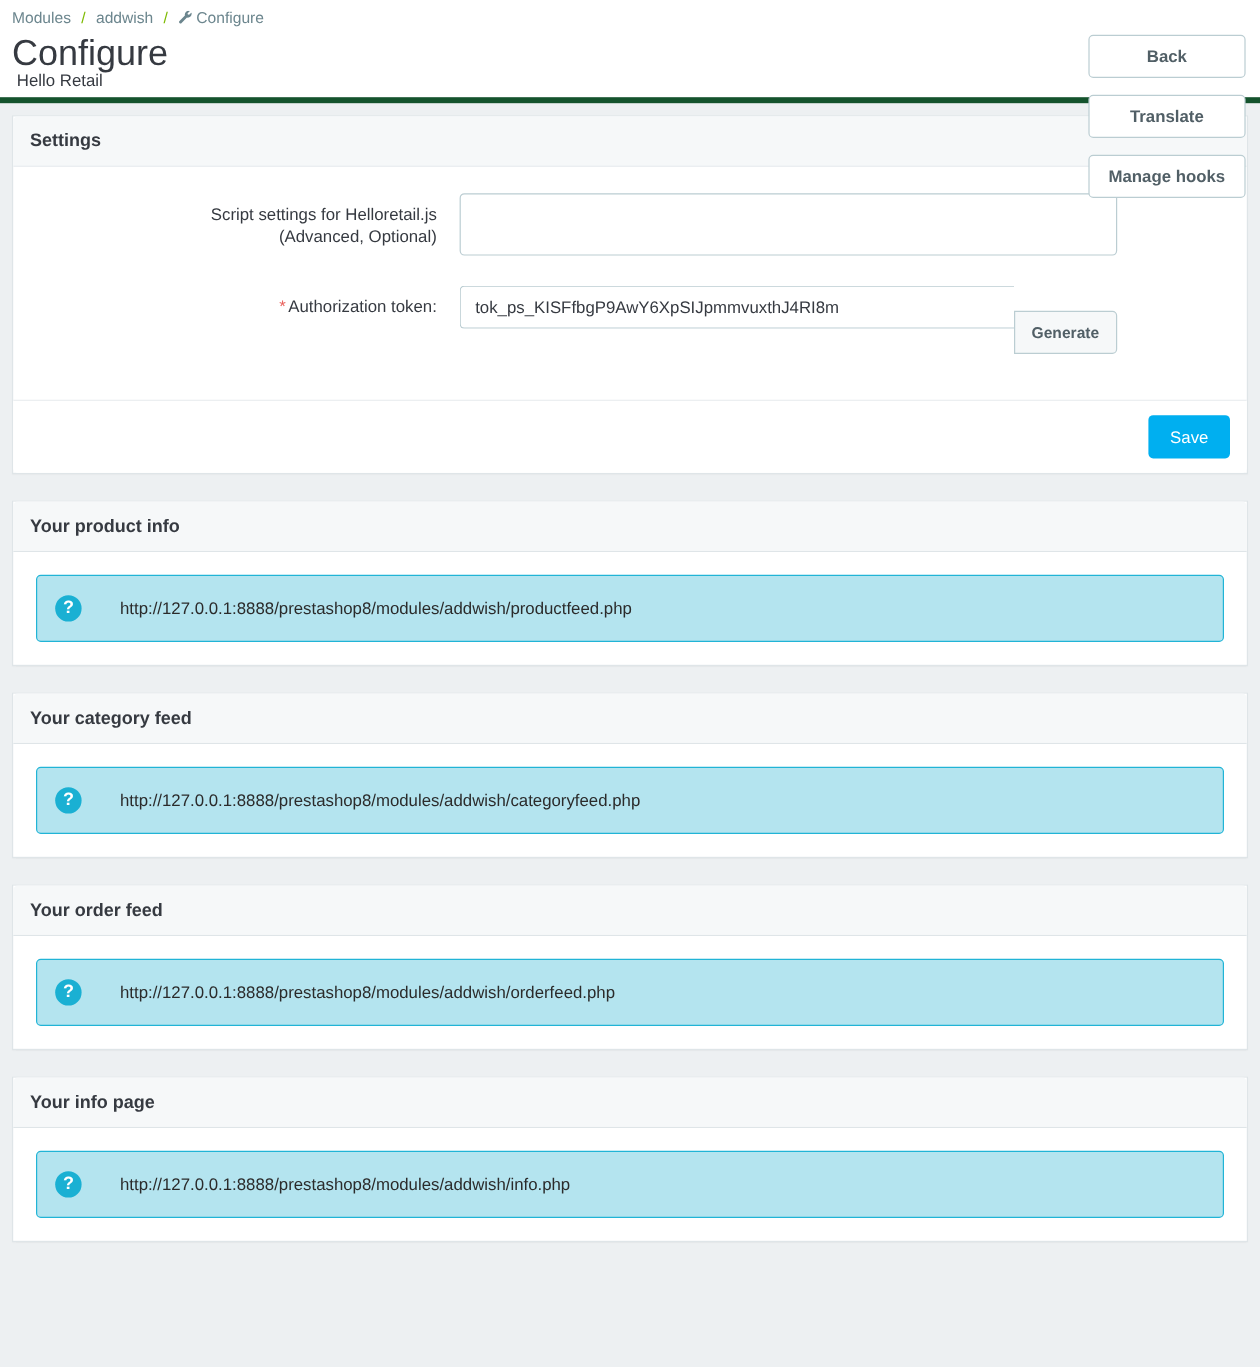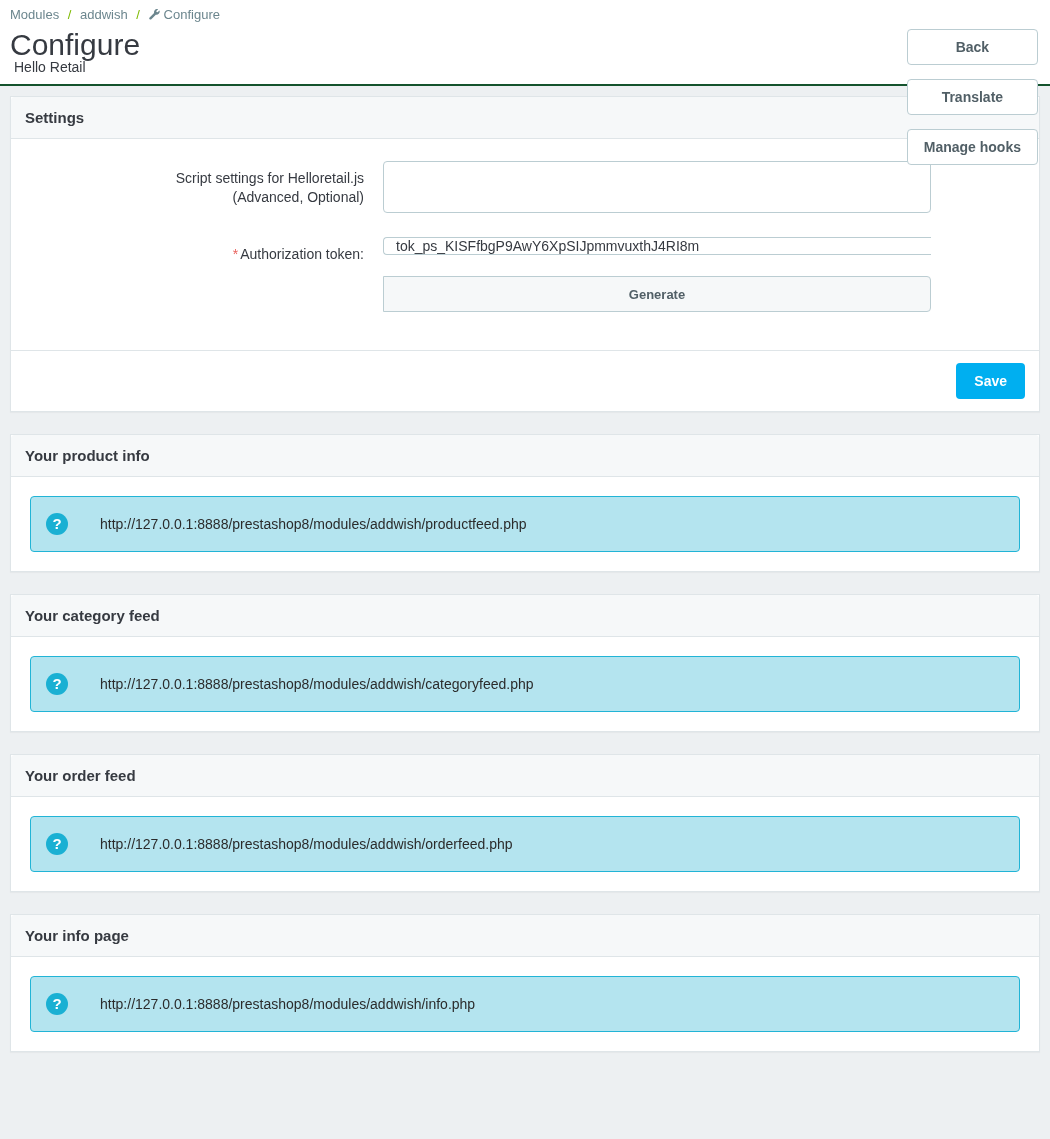--- a/index.html
+++ b/index.html
@@ -10,21 +10,21 @@
     font-family: "Liberation Sans", sans-serif;
     -webkit-font-smoothing: antialiased;
   }
 
   
   .page-head {
     background: #fff;
     padding: 0;
     height: 86px;
     position: relative;
-    border-bottom: 2px solid #14532d;
+    border-bottom: 5px solid #14532d;
   }
   .breadcrumb {
     font-size: 13px;
     color: #6c868e;
     padding: 7px 0 0 10px;
     line-height: 16px;
     white-space: nowrap;
   }
   .breadcrumb a, .breadcrumb span.bc-item {
     color: #6c868e;
@@ -128,21 +128,21 @@
     border-radius: 4px;
     background: #fff;
     resize: none;
     padding: 6px 10px;
     font-size: 14px;
     color: #363a41;
     font-family: "Liberation Sans", sans-serif;
     outline: none;
   }
 
-  .input-group { display: flex; width: 548px; flex-direction: column; }
+  .input-group { display: flex; width: 548px; }
   .token-input {
     flex: 1;
     height: 36px;
     border: 1px solid #bbcdd2;
     border-right: none;
     border-radius: 4px 0 0 4px;
     padding: 0 12px;
     font-size: 14px;
     color: #363a41;
     background: #fff;
@@ -195,21 +195,21 @@
     padding: 12px 14px;
     text-align: right;
     border-radius: 0 0 4px 4px;
   }
   .save-btn {
     background: #00aff0;
     border: none;
     border-radius: 4px;
     color: #fff;
     font-size: 14px;
-    font-weight: bold;
+    font-weight: normal;
     padding: 0 18px;
     height: 36px;
     cursor: pointer;
     font-family: "Liberation Sans", sans-serif;
   }
 
   
   .feed-body { padding: 19px 19px 19px 19px; }
   .alert-info {
     background: #b4e4ef;

